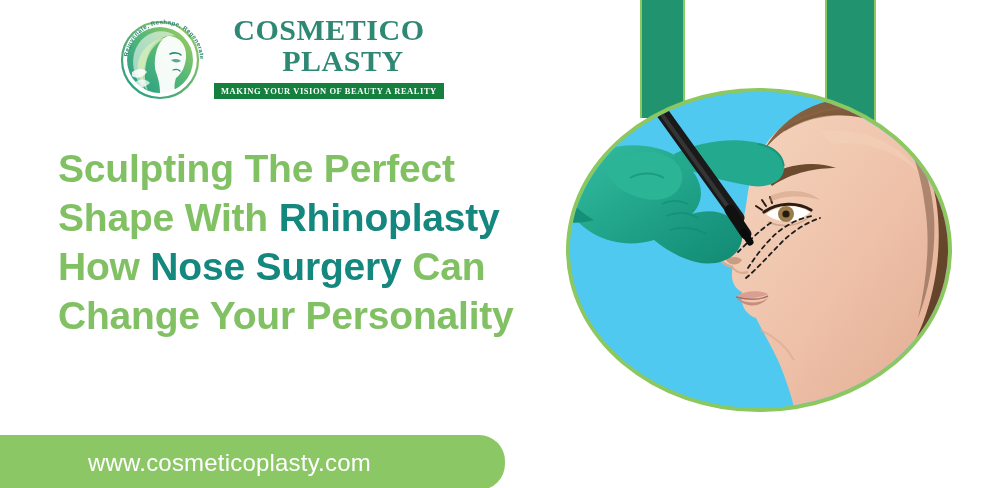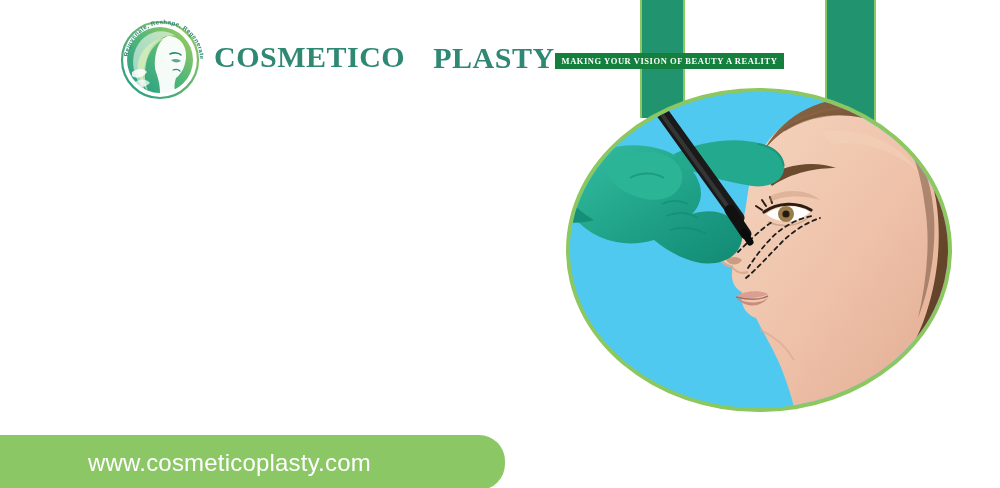--- a/index.html
+++ b/index.html
@@ -42,21 +42,21 @@
   .logo-emblem {
     position: relative;
     width: 92px;
     height: 92px;
     flex: none;
   }
   .logo-emblem svg { display: block; }
 
   .logo-words {
     display: flex;
-    flex-direction: row;
+    flex-direction: column;
     align-items: center;
     padding-top: 2px;
   }
   .brand-line-1, .brand-line-2 {
     font-family: "Liberation Serif", serif;
     color: #2f8874;
     font-weight: 700;
     letter-spacing: 0.5px;
     line-height: 1.0;
   }
@@ -178,20 +178,34 @@
     </div>
 
     <div class="logo-words">
       <div class="brand-line-1">COSMETICO</div>
       <div class="brand-line-2">PLASTY</div>
       <div class="brand-tagline">MAKING YOUR VISION OF BEAUTY A REALITY</div>
     </div>
 
   </div>
 
+  <div class="headline">
+    <div class="hl-line">
+      <span>Sculpting The Perfect</span>
+    </div>
+    <div class="hl-line">
+      <span>Shape With </span><span class="accent">Rhinoplasty</span>
+    </div>
+    <div class="hl-line">
+      <span>How </span><span class="accent">Nose Surgery</span><span> Can</span>
+    </div>
+    <div class="hl-line">
+      <span>Change Your Personality</span>
+    </div>
+  </div>
 
   <div class="photo-circle">
     <svg width="378" height="316" viewBox="0 0 378 316" xmlns="http://www.w3.org/2000/svg">
       <defs>
         <linearGradient id="skin" x1="0" y1="0" x2="1" y2="1">
           <stop offset="0%" stop-color="#f6d6c1"></stop>
           <stop offset="55%" stop-color="#eec1a8"></stop>
           <stop offset="100%" stop-color="#e0ab92"></stop>
         </linearGradient>
         <linearGradient id="hair" x1="0" y1="0" x2="1" y2="1">

